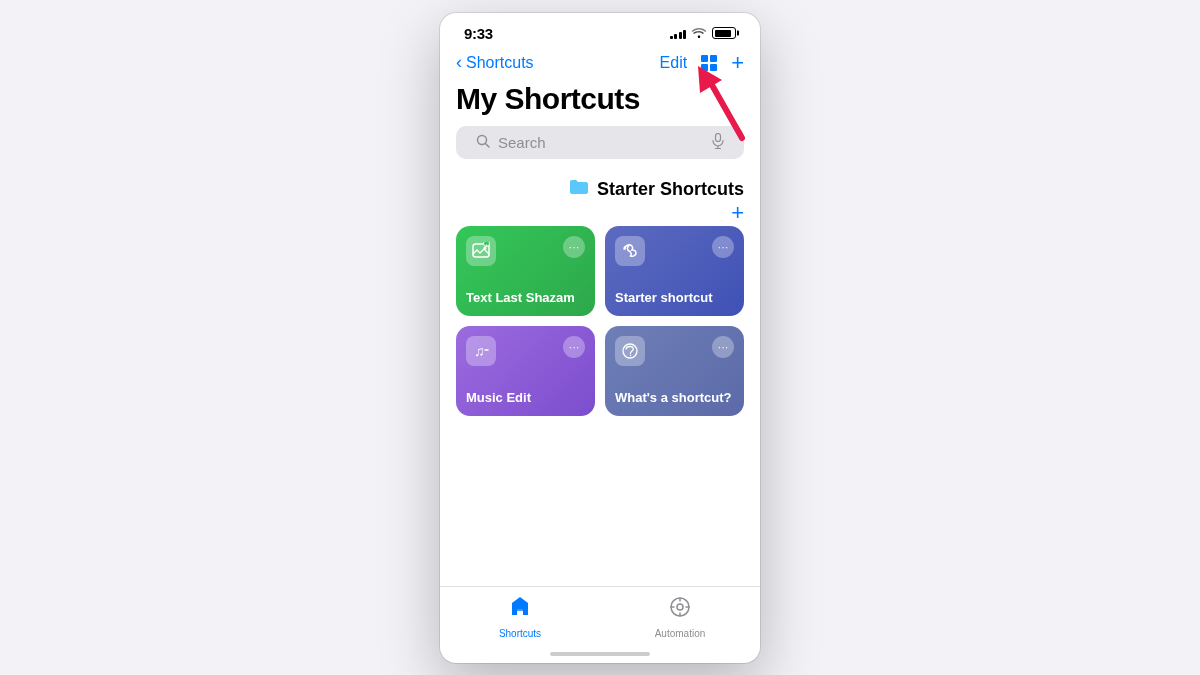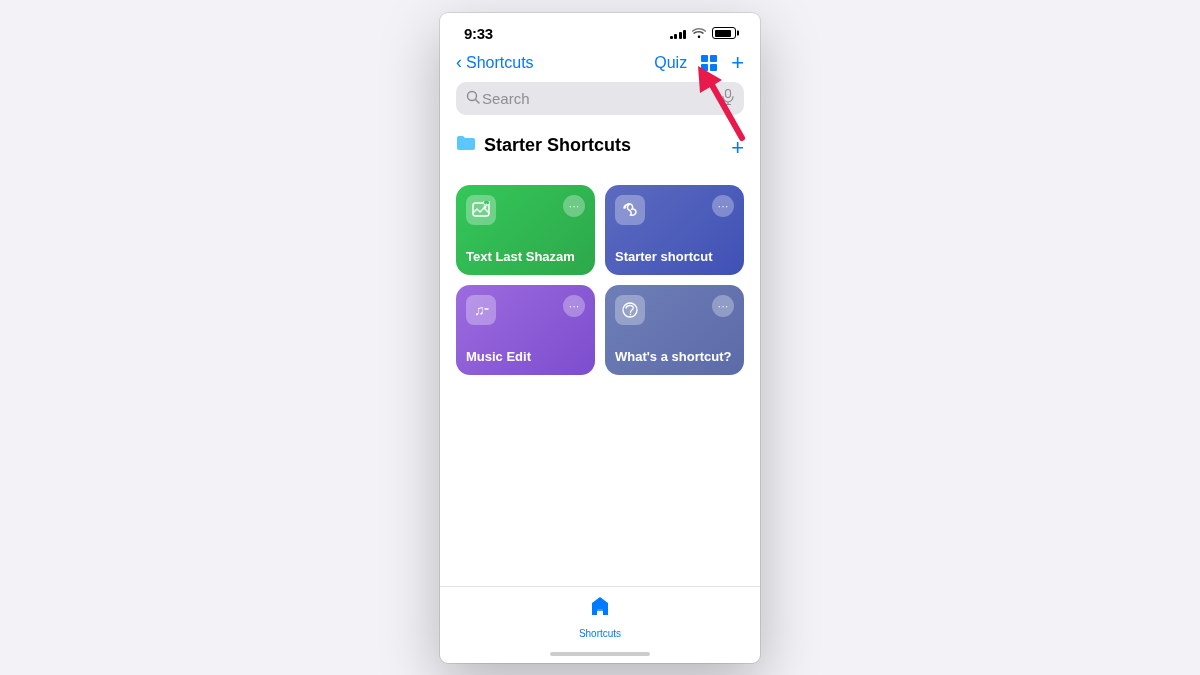--- a/index.html
+++ b/index.html
@@ -10,21 +10,21 @@
       display: flex;
       justify-content: center;
       align-items: center;
       font-family: -apple-system, BlinkMacSystemFont, 'SF Pro Display', 'Helvetica Neue', sans-serif;
     }
 
     .phone-frame {
       width: 320px;
       height: 650px;
       background: #ffffff;
-      border-radius: 8px;
+      border-radius: 16px;
       overflow: hidden;
       box-shadow: 0 20px 60px rgba(0,0,0,0.25), 0 0 0 1px rgba(0,0,0,0.1);
       position: relative;
       display: flex;
       flex-direction: column;
     }
 
     
     .status-bar {
       display: flex;
@@ -164,23 +164,23 @@
       color: #000;
       margin-bottom: 10px;
       letter-spacing: -0.5px;
     }
 
     .search-bar {
       background: #e5e5ea;
       border-radius: 10px;
       display: flex;
       align-items: center;
-      padding: 7px 10px;
+      padding: 7px 20px;
       margin-bottom: 20px;
-      gap: 2px;
+      gap: 8px;
     }
 
     .search-icon-wrap {
       color: #8e8e93;
       font-size: 14px;
     }
 
     .search-placeholder {
       flex: 1;
       color: #8e8e93;
@@ -188,23 +188,24 @@
     }
 
     .mic-icon {
       color: #8e8e93;
       font-size: 14px;
     }
 
     
     .section-header {
       display: flex;
-      align-items: flex-start;
+      align-items: flex-end;
       justify-content: space-between;
-      margin-bottom: 24px;
+      margin-bottom: 0;
+      flex-direction: column;
     }
 
     .section-title-wrap {
       display: flex;
       align-items: center;
       gap: 8px;
     }
 
     .folder-icon {
       color: #5ac8fa;
@@ -370,39 +371,40 @@
       </div>
     </div>
   </div>
 
   <div class="nav-bar">
     <div class="nav-back">
       <span class="chevron-left">‹</span>
       <span class="nav-back-label">Shortcuts</span>
     </div>
     <div class="nav-actions">
-      <span class="nav-action-btn">Quiz</span>
+      <span class="nav-action-btn">Edit</span>
       <div class="grid-icon">
         <div class="grid-dot"></div>
         <div class="grid-dot"></div>
         <div class="grid-dot"></div>
         <div class="grid-dot"></div>
       </div>
       <span class="plus-icon">+</span>
     </div>
   </div>
 
   <div class="arrow-svg-container">
     <svg width="80" height="90" viewBox="0 0 80 90" fill="none">
       <path d="M72 80 L38 20" stroke="#e8194b" stroke-width="6" stroke-linecap="round"></path>
       <polygon points="28,8 52,22 30,35" fill="#e8194b"></polygon>
     </svg>
   </div>
 
   <div class="main-content">
+    <h1 class="page-title">My Shortcuts</h1>
 
     <div class="search-bar">
       <span class="search-icon-wrap">
         <svg width="14" height="14" viewBox="0 0 14 14" fill="none">
           <circle cx="6" cy="6" r="4.5" stroke="#8e8e93" stroke-width="1.5"></circle>
           <line x1="9.5" y1="9.5" x2="13" y2="13" stroke="#8e8e93" stroke-width="1.5" stroke-linecap="round"></line>
         </svg>
       </span>
       <span class="search-placeholder">Search</span>
       <span class="mic-icon">
@@ -490,18 +492,31 @@
   <div class="tab-bar">
     <div class="tab-item active">
       <span class="tab-icon">
         <svg width="24" height="24" viewBox="0 0 24 24" fill="none">
           <path d="M12 2L4 8V20H9V14H15V20H20V8L12 2Z" fill="#007aff"></path>
           <path d="M8 20V15H16V20" stroke="#007aff" stroke-width="1.5" fill="none" stroke-linejoin="round"></path>
         </svg>
       </span>
       <span class="tab-label">Shortcuts</span>
     </div>
+    <div class="tab-item">
+      <span class="tab-icon">
+        <svg width="24" height="24" viewBox="0 0 24 24" fill="none">
+          <circle cx="12" cy="12" r="9" stroke="#8e8e93" stroke-width="1.5"></circle>
+          <circle cx="12" cy="12" r="3" stroke="#8e8e93" stroke-width="1.5"></circle>
+          <line x1="12" y1="3" x2="12" y2="6" stroke="#8e8e93" stroke-width="1.5" stroke-linecap="round"></line>
+          <line x1="12" y1="18" x2="12" y2="21" stroke="#8e8e93" stroke-width="1.5" stroke-linecap="round"></line>
+          <line x1="3" y1="12" x2="6" y2="12" stroke="#8e8e93" stroke-width="1.5" stroke-linecap="round"></line>
+          <line x1="18" y1="12" x2="21" y2="12" stroke="#8e8e93" stroke-width="1.5" stroke-linecap="round"></line>
+        </svg>
+      </span>
+      <span class="tab-label">Automation</span>
+    </div>
   </div>
 
   <div class="home-indicator">
     <div class="home-bar"></div>
   </div>
 </div>
 
 </body></html>

